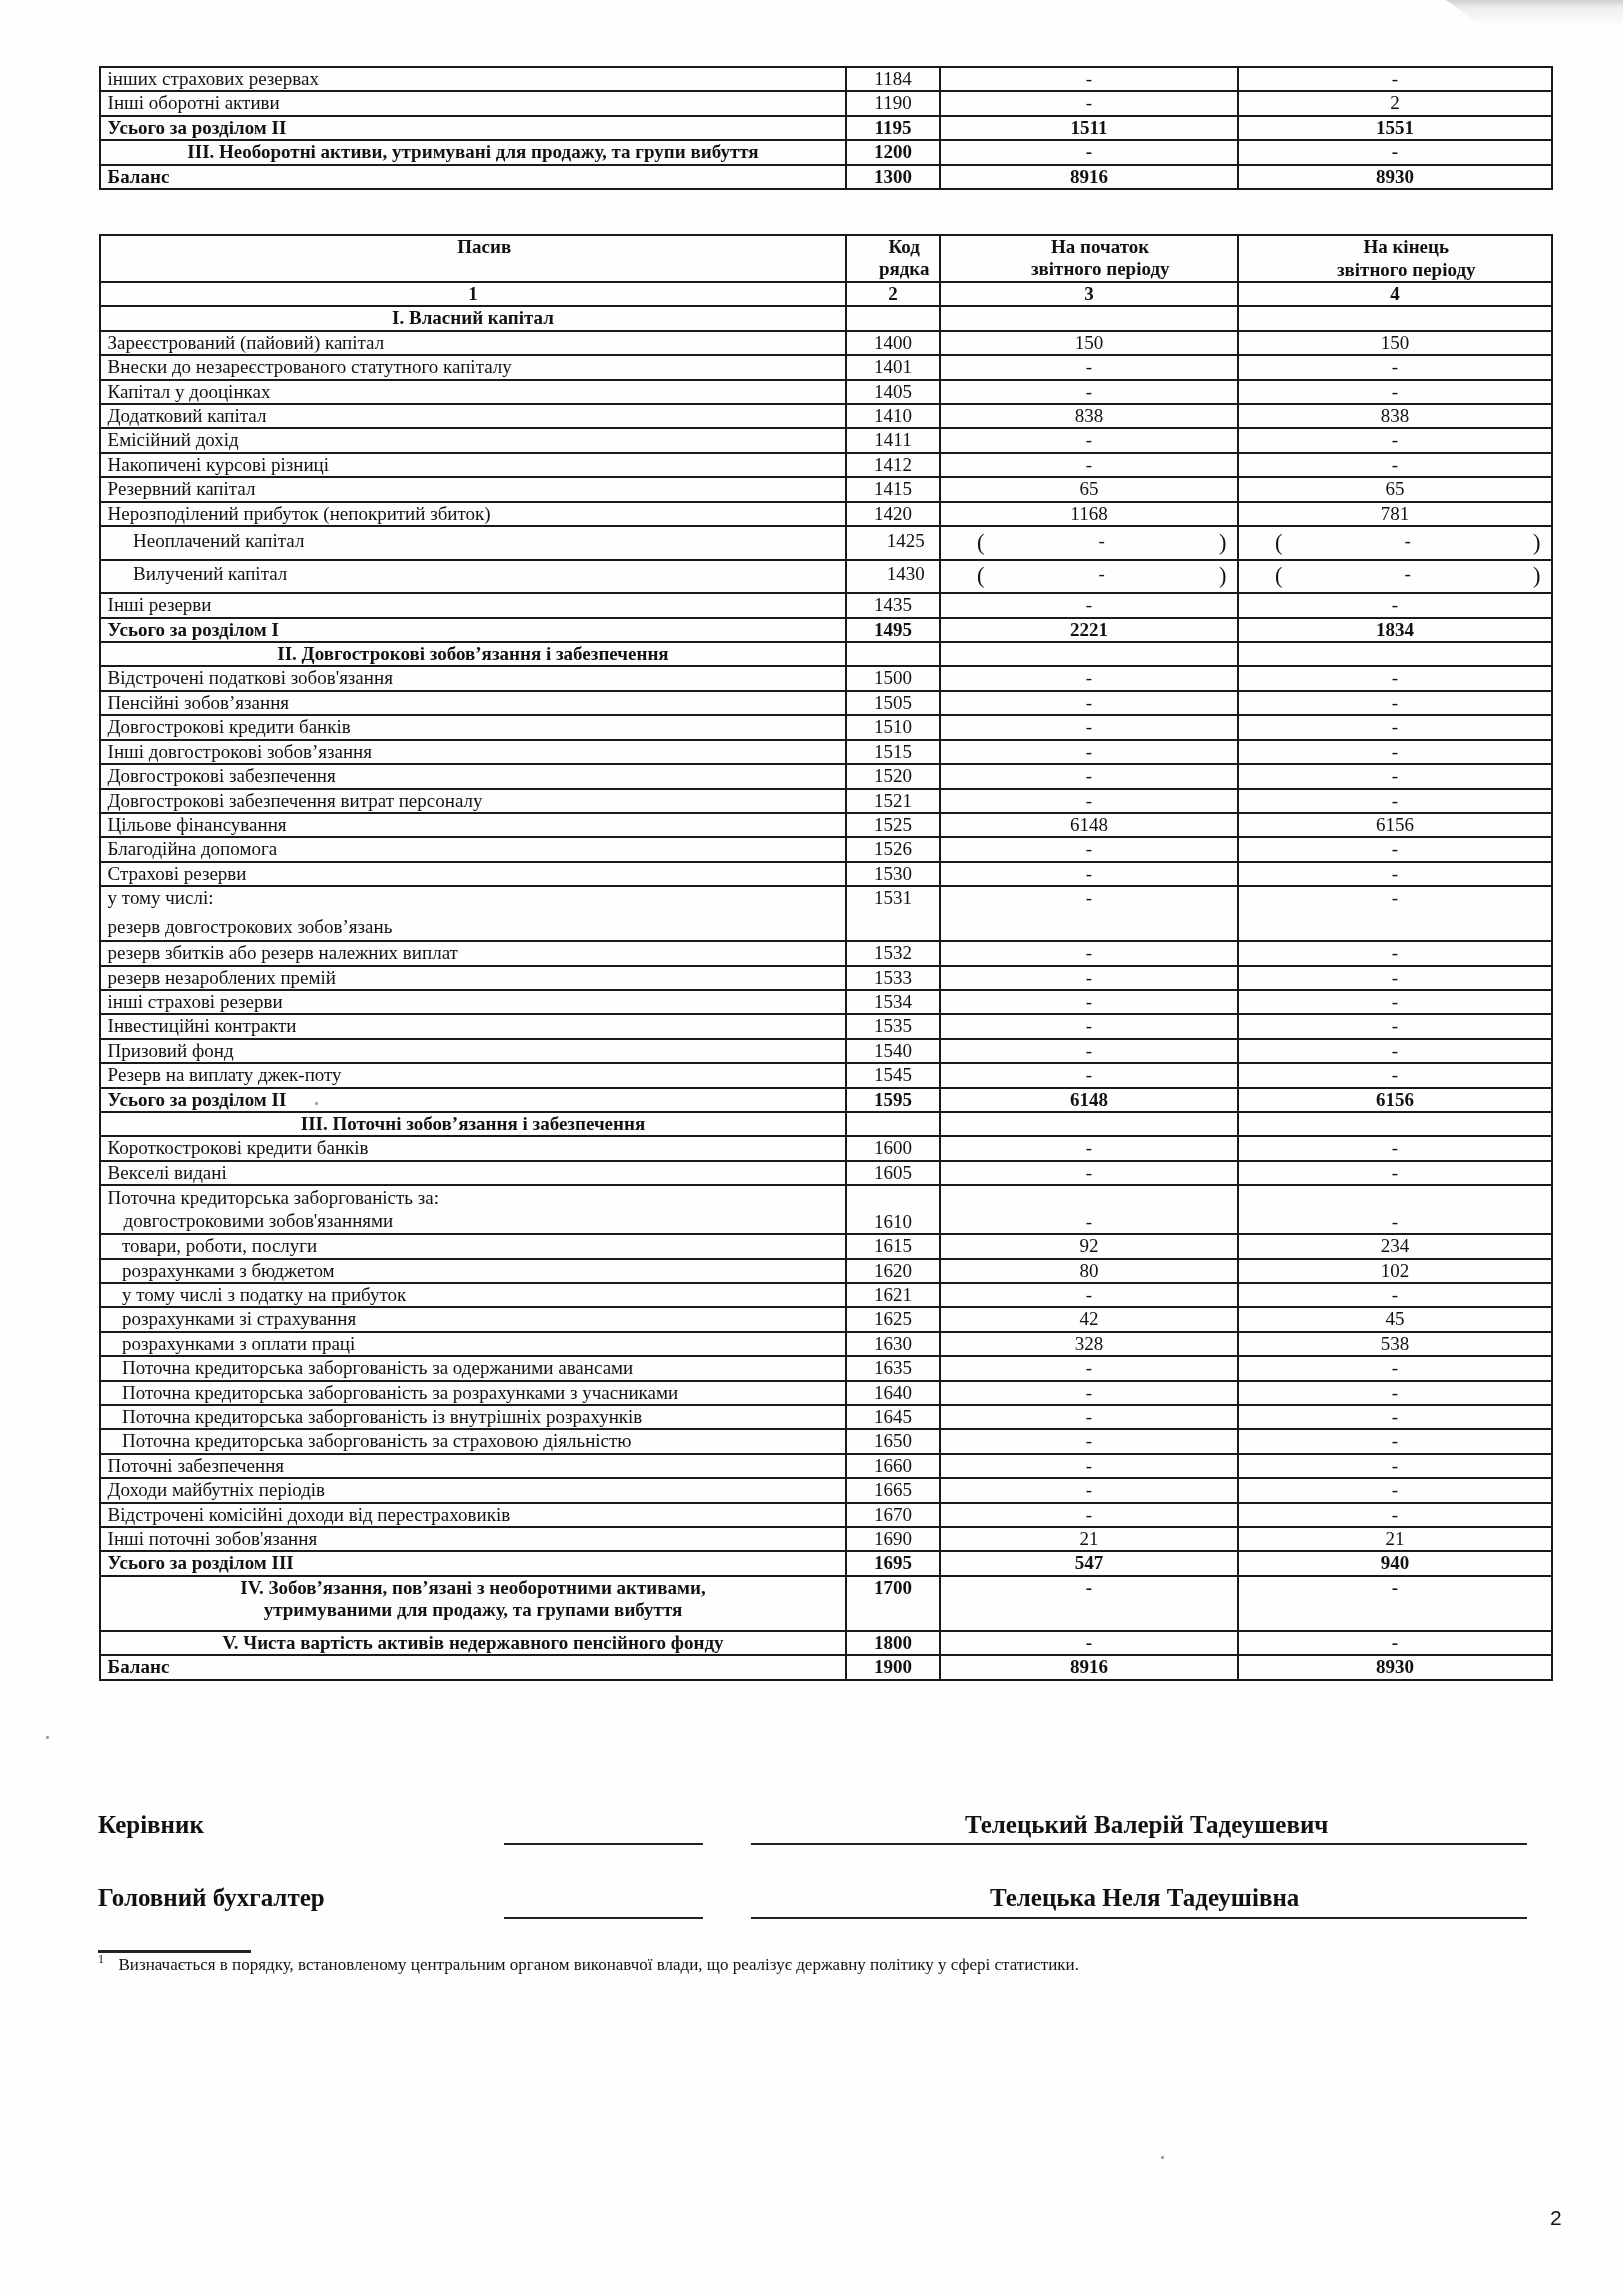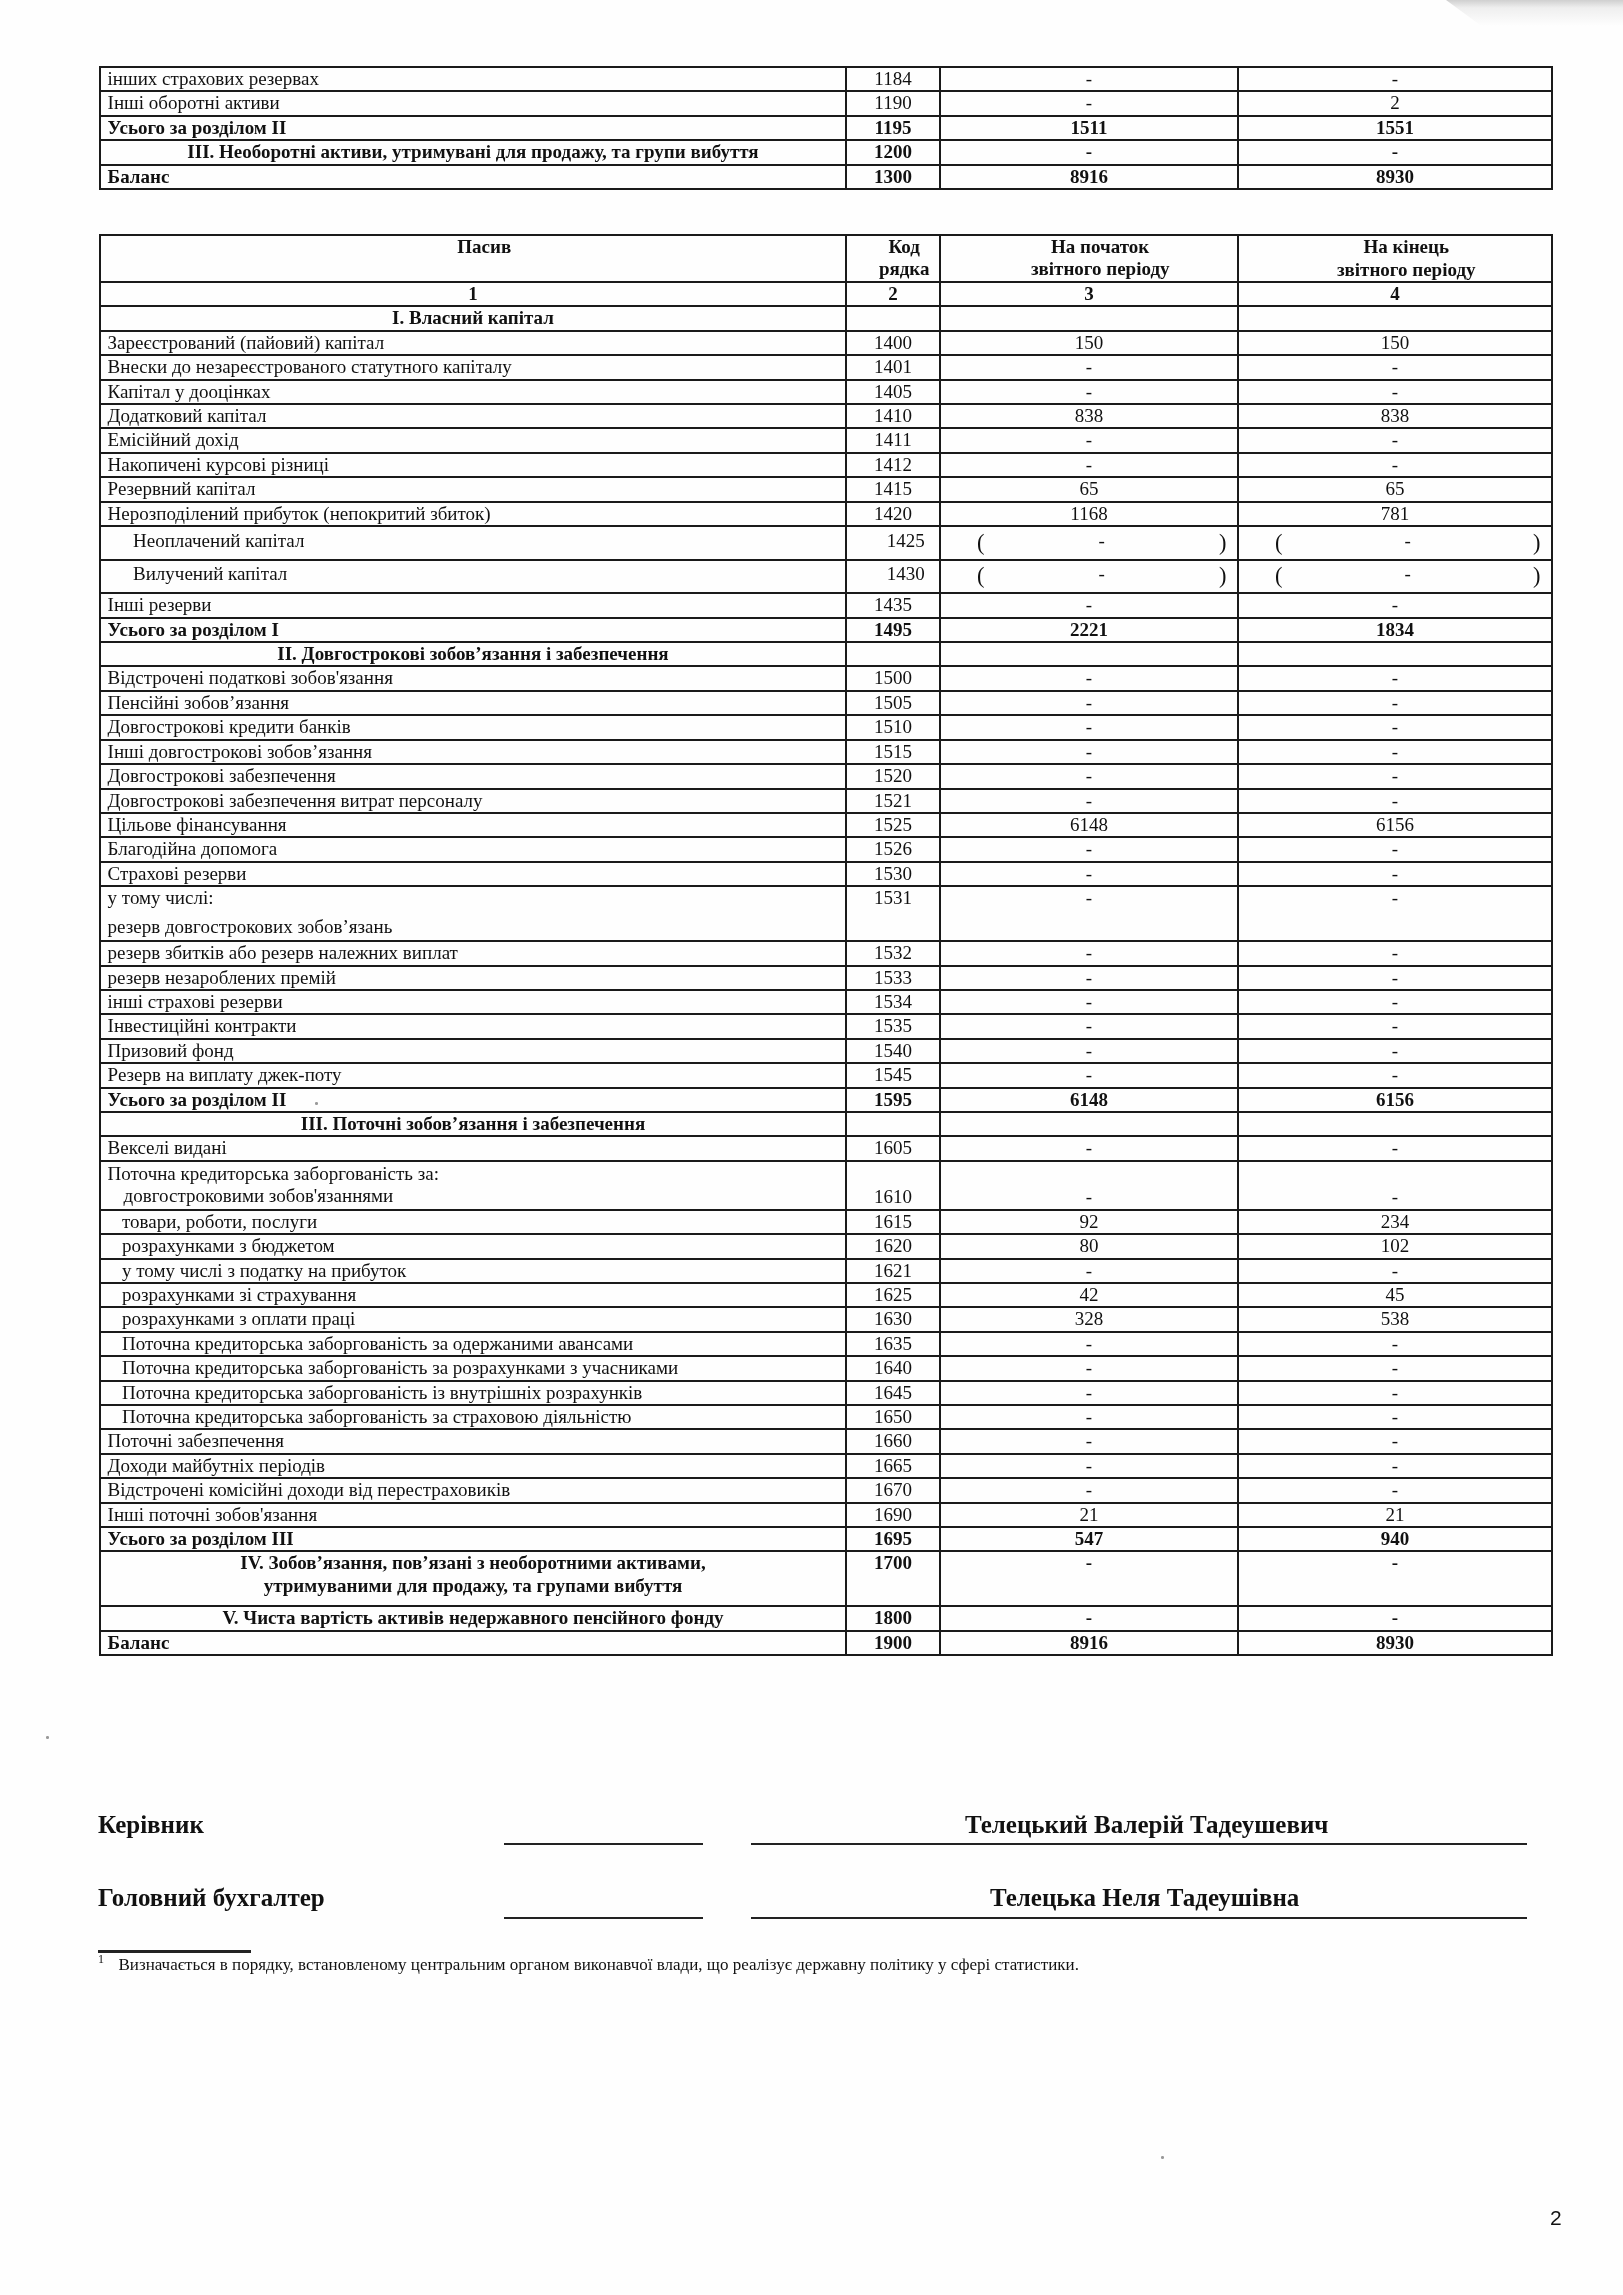--- a/index.html
+++ b/index.html
@@ -326,20 +326,26 @@
         <td class="num">6148</td>
         <td class="num">6156</td>
       </tr>
       <tr>
         <td class="sec">III. Поточні зобов’язання і забезпечення</td>
         <td></td>
         <td></td>
         <td></td>
       </tr>
       <tr>
+        <td class="name">Короткострокові кредити банків</td>
+        <td class="c code">1600</td>
+        <td class="num">-</td>
+        <td class="num">-</td>
+      </tr>
+      <tr>
         <td class="name">Векселі видані</td>
         <td class="c code">1605</td>
         <td class="num">-</td>
         <td class="num">-</td>
       </tr>
       <tr class="h75">
         <td class="name">
           <div>Поточна кредиторська заборгованість за:</div>
           <div style="padding-left: 16px;">довгостроковими зобов'язаннями</div>
         </td>

